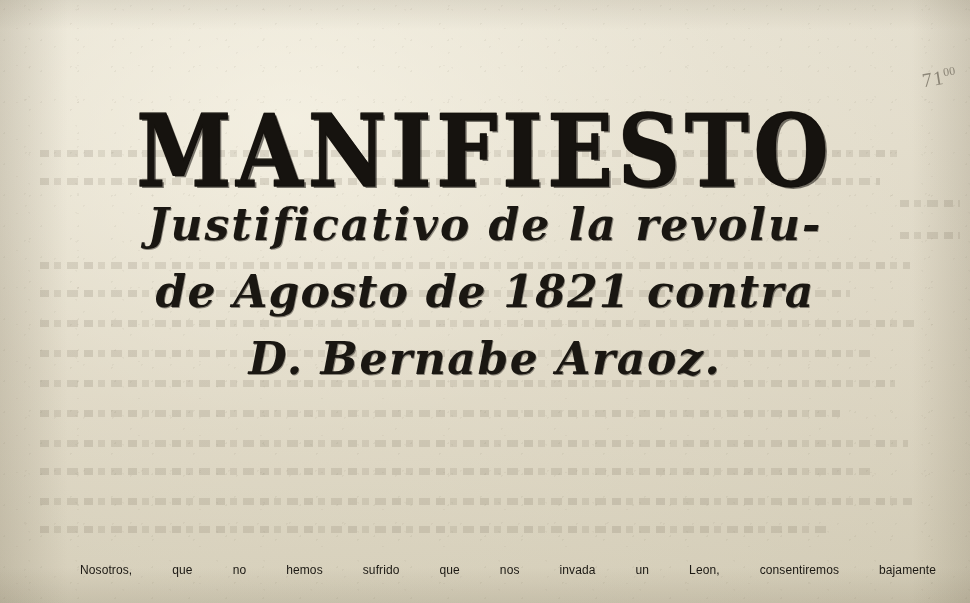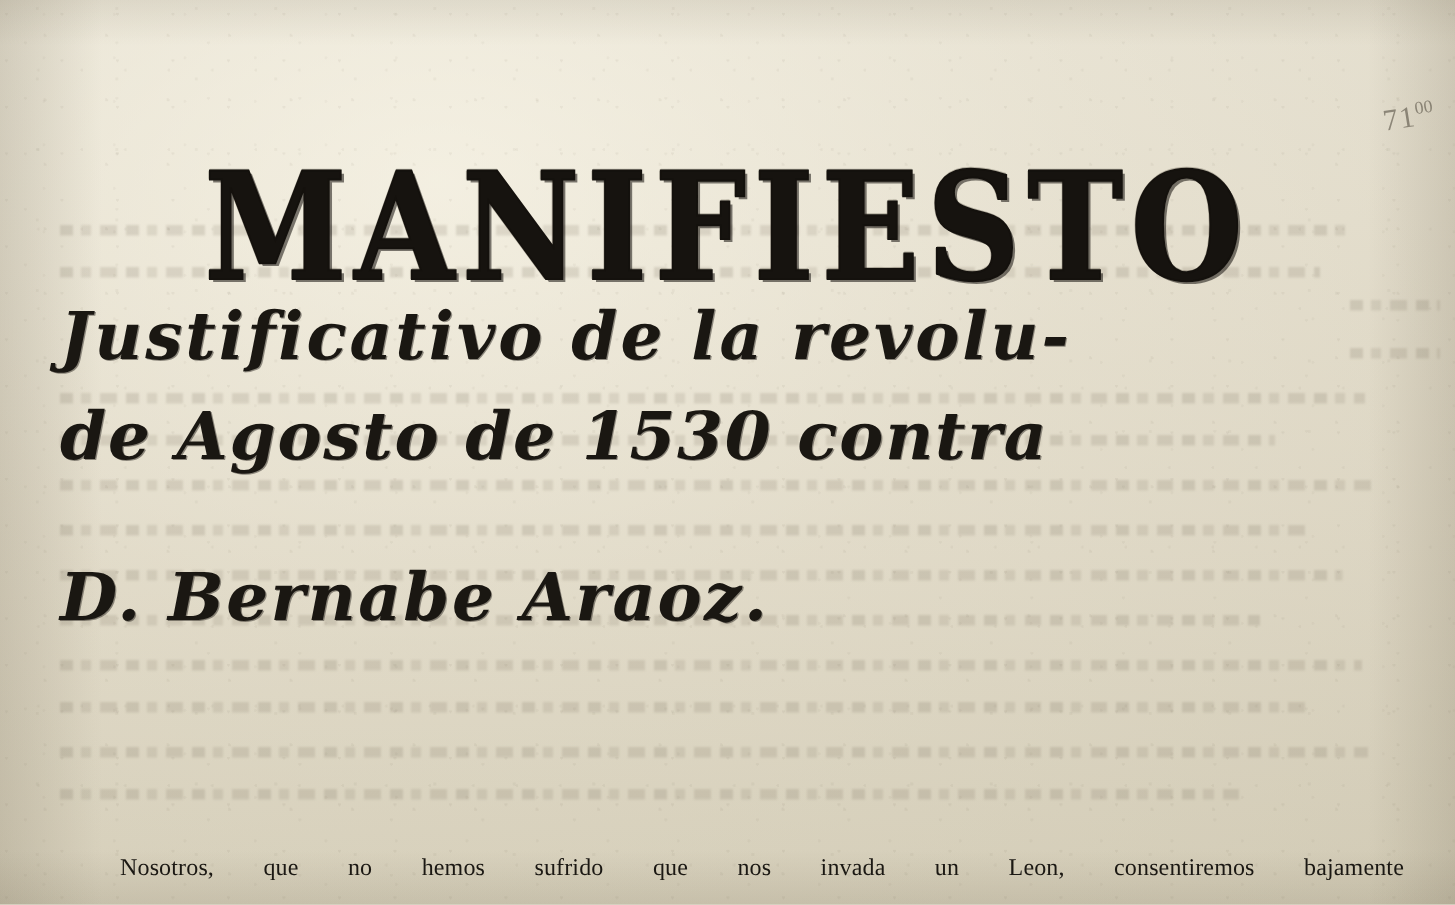--- a/index.html
+++ b/index.html
@@ -103,46 +103,47 @@
     transform-origin: center top;
     -webkit-text-stroke: 1.2px #14110d;
   }
 
   
   .subhead {
     position: absolute;
     top: 192px;
     left: 40px;
     right: 40px;
+    text-align: center;
     font-family: "DejaVu Serif", "Liberation Serif", serif;
     font-weight: 700;
     font-style: italic;
     font-size: 44px;
     line-height: 1.52;
     letter-spacing: 0.5px;
     color: #1a1712;
     text-shadow: 0.8px 0.8px 0 rgba(26,23,18,0.45);
   }
   .subhead .ln {
     display: block;
     white-space: nowrap;
   }
   .subhead .ln-1 { letter-spacing: 2.0px; }
   .subhead .ln-2 { letter-spacing: 1.6px; }
   .subhead .ln-3 { letter-spacing: 1.2px; }
-  .subhead .ln-4 { letter-spacing: 1.6px; margin-top: 40px; }
+  .subhead .ln-4 { letter-spacing: 1.6px; }
 
   
   .epigraph {
     position: absolute;
     left: 34px;
     right: 34px;
-    bottom: 12px;
-    font-family: Liberation Serif, serif;
-    font-size: 16px;
+    bottom: 24px;
+    font-family: Liberation Sans, sans-serif;
+    font-size: 12px;
     line-height: 1.52;
     color: #1b1813;
     text-align: justify;
     text-align-last: justify;
     letter-spacing: 0.1px;
   }
   .epigraph .ep-line { display: block; white-space: nowrap; }
   .epigraph .ep-1 { text-indent: 0; padding-left: 46px; }
 
   
@@ -188,21 +189,21 @@
   <div class="grain"></div>
 
   <div class="content">
 
     <div class="annotation"><span>71</span><span class="ann-sup">00</span></div>
 
     <h1 class="headline">MANIFIESTO</h1>
 
     <div class="subhead">
       <span class="ln ln-1">Justificativo de la revolu-</span>
-      <span class="ln ln-3">de Agosto de 1530 contra</span>
+      <span class="ln ln-3">de Agosto de 1821 contra</span>
       <span class="ln ln-4">D. Bernabe Araoz.</span>
     </div>
 
     <div class="epigraph">
       <span class="ep-line ep-1">Nosotros, que no hemos sufrido que nos invada un Leon, consentiremos bajamente</span>
     </div>
 
   </div>
 
   <div class="edge-shade"></div>

